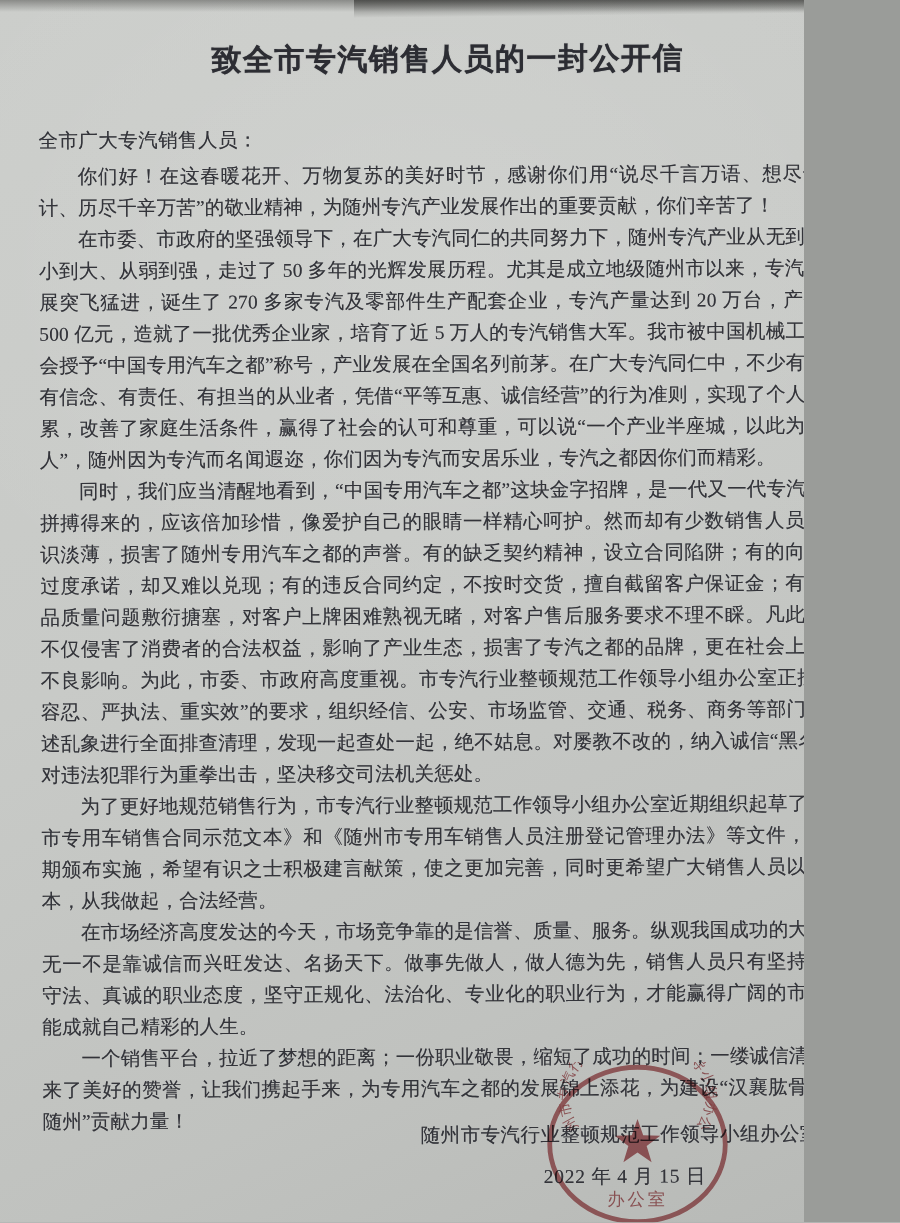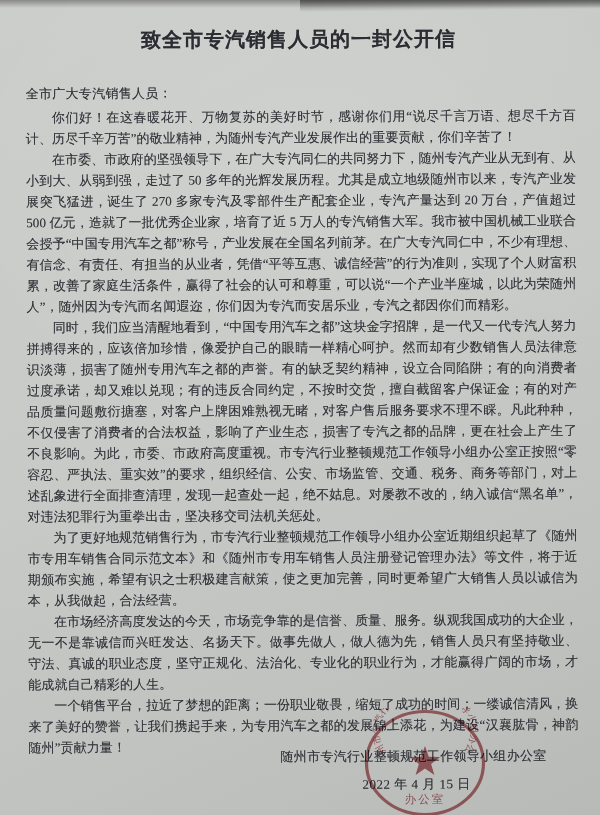--- a/index.html
+++ b/index.html
@@ -1,18 +1,18 @@
 <!DOCTYPE html>
 <html lang="zh"><head>
 <meta charset="utf-8">
 <style>
   html,body{margin:0;padding:0;}
   body{width:600px;height:815px;overflow:hidden;background:#9a9c99;}
   .paper{
-    position:relative;width:600px;height:815px;overflow:hidden;
+    position:relative;width:536px;height:815px;overflow:hidden;
     background:
       radial-gradient(ellipse 520px 420px at 52% 22%, rgba(255,255,255,0.10), rgba(255,255,255,0) 70%),
       linear-gradient(155deg, #cccecb 0%, #c8cac7 45%, #c0c2bf 78%, #b8bab7 100%);
     font-family:"Liberation Serif","DejaVu Serif",serif;
     color:#33343a;
   }
   .photo-top-edge{
     position:absolute;top:0;left:0;width:600px;height:8px;
     background:linear-gradient(to bottom, rgba(38,38,36,0.5), rgba(38,38,36,0));
     opacity:.8;pointer-events:none;

